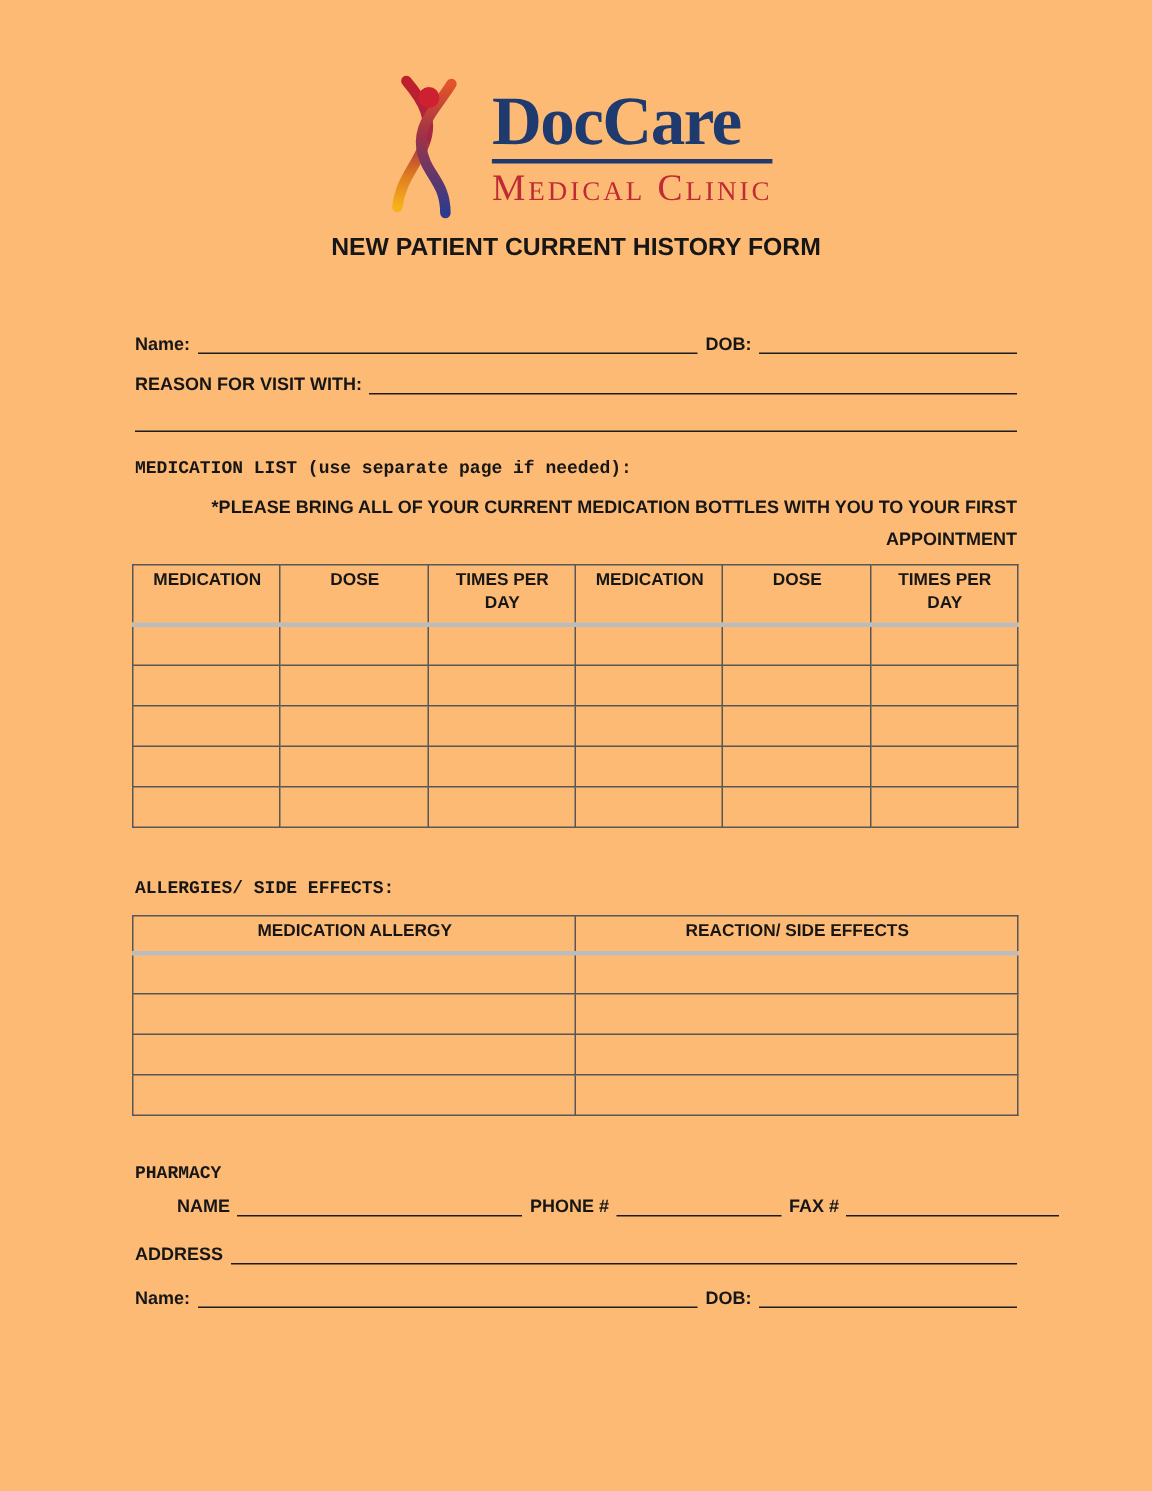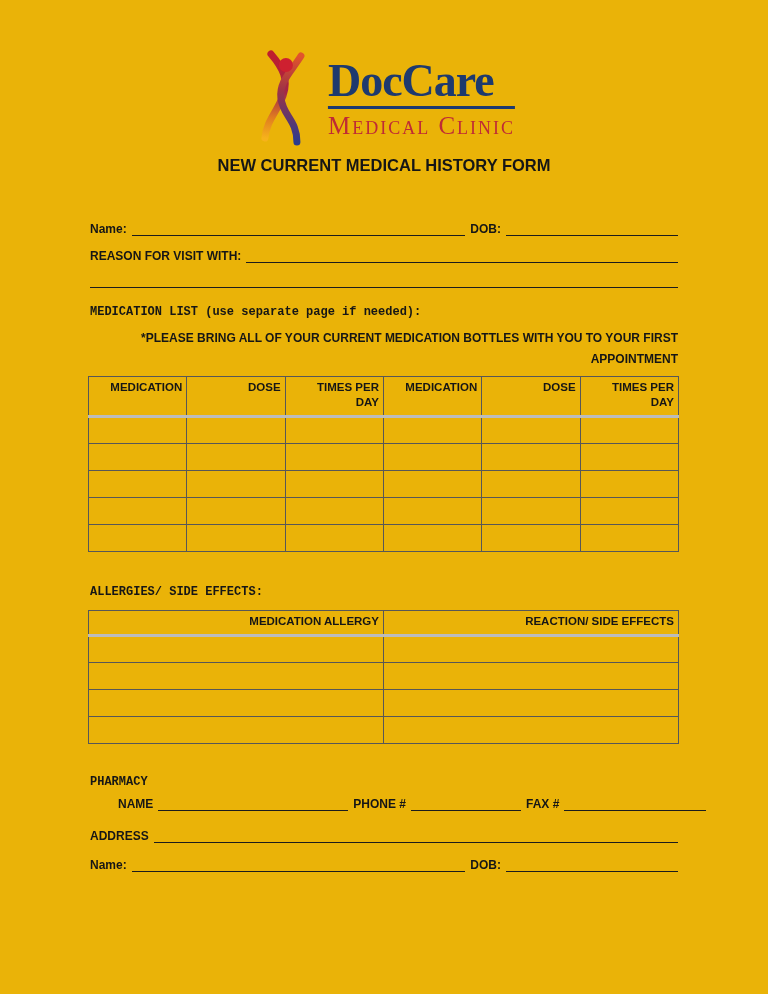--- a/index.html
+++ b/index.html
@@ -2,21 +2,21 @@
 <html><head>
 <meta charset="utf-8">
 <style>
   * { margin: 0; padding: 0; box-sizing: border-box; }
   html, body { background: #ffffff; }
   body { font-family: "Liberation Sans", sans-serif; }
   .page {
     position: relative;
     width: 768px;
     height: 994px;
-    background: #eab308;
+    background: #fdba74;
     margin: 0 auto;
     overflow: hidden;
   }
 
   
   .logo {
     position: absolute;
     top: 50px;
     left: 50%;
     transform: translateX(-50%);
@@ -107,21 +107,21 @@
   table {
     position: absolute;
     left: 88px;
     width: 591px;
     border-collapse: collapse;
     table-layout: fixed;
   }
   th, td { border: 1px solid #575757; }
   thead th {
     border-bottom: 3px solid #bcbcbc;
-    text-align: right;
+    text-align: center;
     vertical-align: top;
     padding: 3px 4px 2px 5px;
     font-size: 11.5px;
     font-weight: bold;
     color: #161616;
     line-height: 1.3;
   }
   .med-table { top: 376px; }
   .med-table thead th { height: 40px; }
   .med-table tbody td { height: 27px; }
@@ -165,21 +165,21 @@
       <path d="M 48,6 C 38,22 26,32 28,48 C 30,66 44,70 44,92" fill="none" stroke="url(#gradB)" stroke-width="7" stroke-linecap="round"></path>
       <circle cx="33" cy="15" r="7" fill="#ce2030"></circle>
     </svg>
     <div class="logo-text">
       <div class="brand">DocCare</div>
       <div class="brand-rule"></div>
       <div class="subtitle">Medical Clinic</div>
     </div>
   </div>
 
-  <div class="title">NEW CURRENT MEDICAL HISTORY FORM</div>
+  <div class="title">NEW PATIENT CURRENT HISTORY FORM</div>
 
 
   <div class="row t222">
     <span class="lbl">Name:</span>
     <span class="blank grow"></span>
     <span class="lbl">DOB:</span>
     <span class="blank w172"></span>
   </div>
 
   <div class="row t249">

